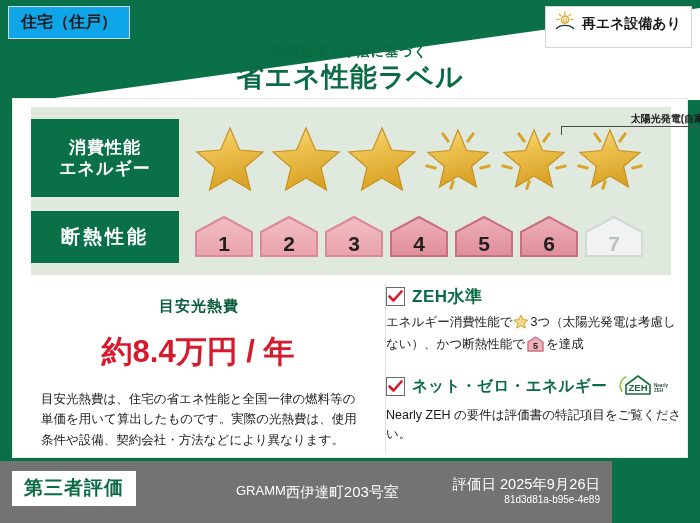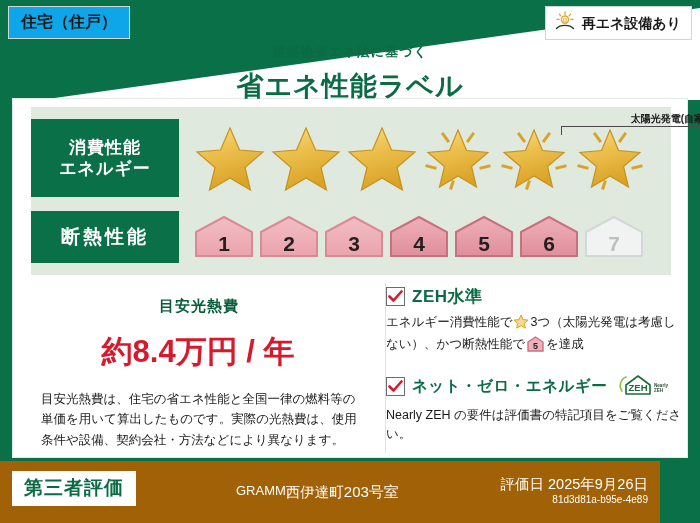--- a/index.html
+++ b/index.html
@@ -30,36 +30,36 @@
     border: 1px solid #cfd8d4;
     padding: 5px 12px 6px 12px;
     font-size: 16px; font-weight: bold; color: #1a1a1a;
     letter-spacing: 0px;
     line-height: 20px;
   }
   .reene-badge {
     position: absolute; right: 8px; top: 6px;
     background: #ffffff;
     border: 1px solid #cfd8d4;
-    padding: 4px 10px 4px 8px;
+    padding: 4px 10px 12px 8px;
     display: flex; align-items: center; gap: 6px;
     line-height: 18px;
   }
   .reene-badge .txt { font-size: 14px; font-weight: bold; color: #1a1a1a; }
   .title-wrap {
     position: absolute; left: 0; top: 44px; width: 700px;
     text-align: center; z-index: 5;
   }
   .title-sub {
     font-size: 13px; font-weight: bold; color: #0a6b44; letter-spacing: 1px;
     line-height: 16px;
   }
   .title-main {
     font-size: 27px; font-weight: bold; color: #0a6b44; letter-spacing: 1px;
-    line-height: 32px; margin-top: 10px;
+    line-height: 32px; margin-top: 1px;
   }
   
   .card {
     position: absolute; left: 12px; top: 98px; width: 676px; height: 360px;
     background: #ffffff;
     border: 1px solid #e4eae7;
   }
   
   .perf-area {
     position: absolute; left: 18px; top: 8px; width: 640px; height: 168px;
@@ -134,22 +134,22 @@
   .zeh-title { font-size: 17px; font-weight: bold; color: #0a6b44; letter-spacing: 0.5px; }
   .zeh-title.small { font-size: 15.5px; }
   .zeh-body {
     margin-top: 5px; font-size: 12.5px; color: #1a1a1a; line-height: 1.55;
   }
   .inline-star { display: inline-block; vertical-align: -3px; margin: 0 1px; }
   .inline-house { display: inline-block; vertical-align: -4px; margin: 0 2px; }
   .zeh-logo { display: inline-block; vertical-align: -6px; margin-left: 4px; }
   
   .bottom {
-    position: absolute; left: 0; bottom: 0; width: 660px; height: 62px;
-    background: #a16207;
+    position: absolute; left: 0; bottom: 0; width: 612px; height: 62px;
+    background: #737373;
   }
   .bels-box {
     position: absolute; left: 12px; top: 10px;
     background: #ffffff; padding: 4px 12px 5px 12px;
     display: flex; align-items: baseline; gap: 8px;
   }
   .bels-jp { font-size: 19px; font-weight: bold; color: #0a6b44; letter-spacing: 1px; }
   .bels-en { font-size: 24px; font-weight: bold; color: #0f7c3f; letter-spacing: -0.5px; }
   .addr {
     position: absolute; left: 236px; top: 22px;

